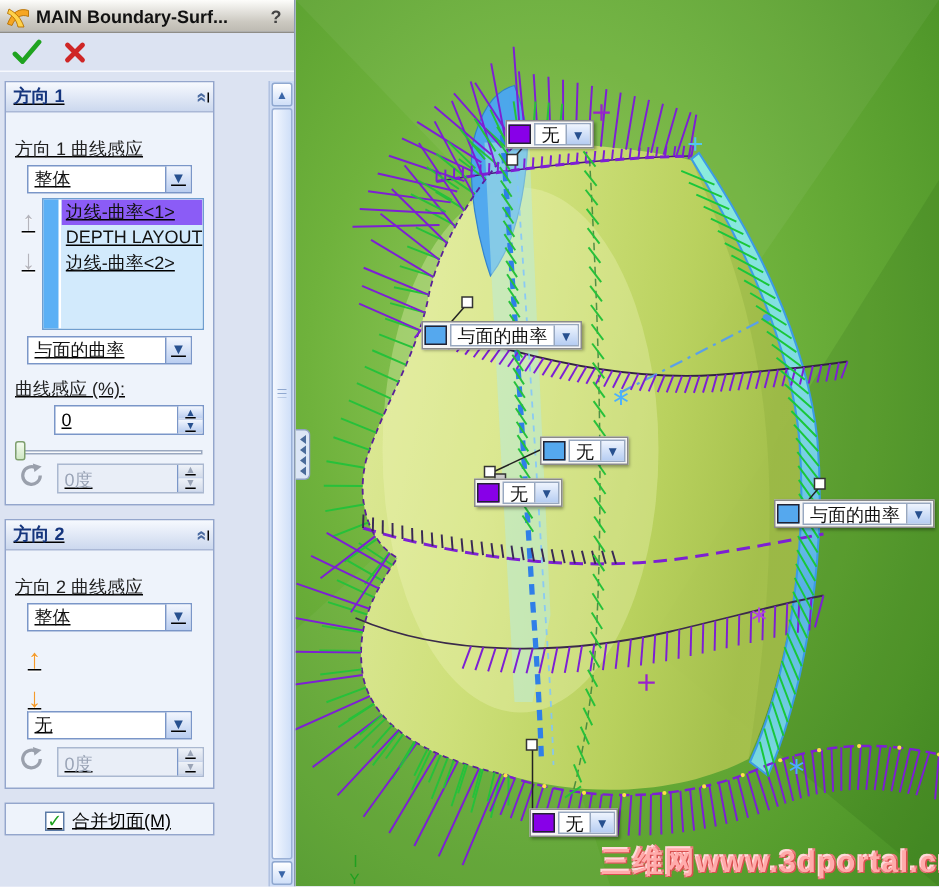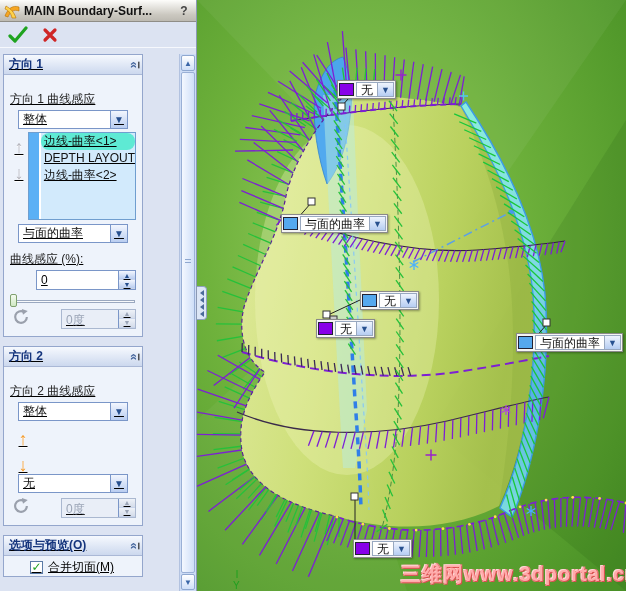--- a/index.html
+++ b/index.html
@@ -36,33 +36,33 @@
   .arrow.gray { color:#b4b4bc; text-shadow:0 1px 0 #fff; }
   .arrow.orange { color:#f49a2a; text-shadow:0 1px 0 #fff; }
   .listwrap { flex:1; display:flex; border:1px solid #6f9ecf; background:#fff; height:88px; }
   .sidebar-strip { width:12px; border-right:2px solid #fff; }
   #strip1 { background:#5bb0f5; }
   #strip2 { background:#7a00e6; }
   .listbox { flex:1; overflow:hidden; font-size:12px; }
   #list1 { background:#d2eafc; }
   #list2 { background:#ffffff; }
   .listbox .row { height:17px; line-height:17px; padding-left:3px; white-space:nowrap; color:#111; }
-  .listbox .row.selected { background:#5eead4;border-radius:8px; }
+  .listbox .row.selected { background:#8b5cf6; }
 
   .spinfield { display:flex; height:20px; border:1px solid #7a96c8; background:#fff; margin-top:2px; }
   .spinfield .val { flex:1; padding:2px 0 0 4px; }
   .spinbtns { width:17px; border-left:1px solid #7a96c8; display:flex; flex-direction:column; }
   .spinbtns div { flex:1; background:linear-gradient(#f2f6fe,#b9cdf0); display:flex; align-items:center; justify-content:center; font-size:7px; color:#27508f; border-bottom:1px solid #c8d4ea; }
   .slider { position:relative; height:12px; margin:2px 0 4px 0; }
   .slider .track { position:absolute; left:1px; right:1px; top:8px; height:3px; background:#f8fafc; border:1px solid #9aa8c0; }
   .slider .thumb { position:absolute; left:0; top:2px; width:7px; height:13px; background:linear-gradient(#f4fbf0,#cfe8c4); border:1px solid #7fa06e; border-radius:2px; }
 
   .rotrow { display:flex; align-items:center; gap:6px; margin-top:4px; }
   .roticon { width:22px; text-align:center; }
-  .disfield { flex:1; display:flex; height:20px; border:1px solid #aab8d0; background:#e9eef7; color:#9aa4b6;margin-left:23px; }
+  .disfield { flex:1; display:flex; height:20px; border:1px solid #aab8d0; background:#e9eef7; color:#9aa4b6; }
   .disfield .val { flex:1; padding:2px 0 0 4px; }
   .disfield .spinbtns div { background:linear-gradient(#eef2f8,#d4dcea); color:#9aa4b6; }
 
   .checkrow { display:flex; align-items:center; gap:5px; padding:3px 0 0 26px; }
   .checkbox { width:13px; height:13px; border:1px solid #5a7aa6; background:#fff; display:flex; align-items:center; justify-content:center; color:#1ca01c; font-weight:bold; font-size:12px; line-height:11px; }
 
   
   .pscroll { position:absolute; left:179px; top:54px; width:17px; bottom:0; background:#cddcf5; border-left:1px solid #b2c2e0; }
   .sbtn { position:absolute; left:1px; right:1px; height:16px; background:linear-gradient(#ffffff,#cfdff8); border:1px solid #8fa8d0; border-radius:2px; color:#3a66a8; font-size:8px; display:flex; align-items:center; justify-content:center; }
   .sbtn.up { top:1px; } .sbtn.down { bottom:1px; }
@@ -203,24 +203,20 @@
               <span class="spinbtns">
                   <div>▲</div>
                   <div>▼</div>
                 </span>
             </div>
           </div>
         </div>
       </div>
 
       <div class="group">
-        <div class="group-header">
-          <span class="gh-label">选项与预览(O)</span>
-          <span class="chev">»</span>
-        </div>
         <div class="checkrow">
           <span class="checkbox">✓</span>
           <span>合并切面(M)</span>
         </div>
       </div>
 
     </div>
 
     <div class="pscroll">
       <div class="sbtn up">▲</div>

